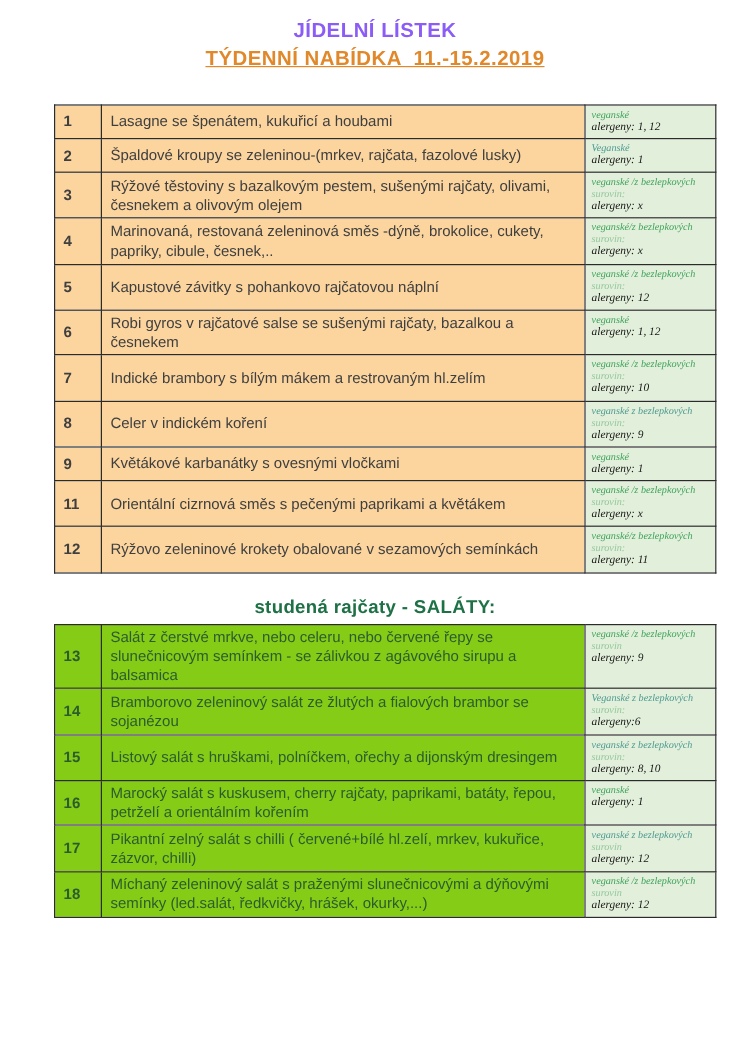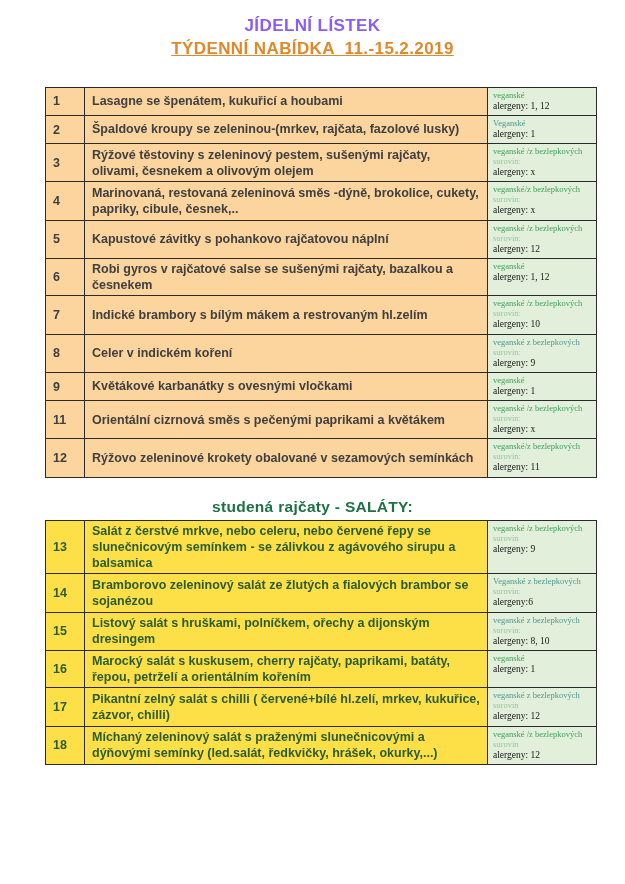--- a/index.html
+++ b/index.html
@@ -22,28 +22,28 @@
     border-collapse:collapse;table-layout:fixed;
     width:521px;margin:27px 0 0 45px;
   }
   table.menu td{border:1.5px solid #2b2b2b;overflow:hidden}
   td.num{
     width:31px;padding:2px 0 2px 7px;vertical-align:middle;
     font-weight:700;font-size:12.5px;color:#3f3f3f;
   }
   td.dish{
     width:388px;padding:2px 7px;vertical-align:middle;
-    font-weight:700;font-size:12.5px;color:#3f3f3f;line-height:1.3;
+    font-weight:400;font-size:12.5px;color:#3f3f3f;line-height:1.3;
   }
   td.badge{
     width:99px;background:#e2efda;padding:2px 4px 3px 5px;vertical-align:top;
-    font-family:"Liberation Serif", serif;line-height:1.18;
+    font-family:"Liberation Serif", serif;line-height:1.18;font-style:italic;
   }
   table.hot td.num, table.hot td.dish{background:#fbd49e}
-  table.salads td.num, table.salads td.dish{background:#fde047;color:#2c5c2e}
+  table.salads td.num, table.salads td.dish{background:#84cc16;color:#2c5c2e}
   .veg{font-size:8.5px}
   .tone-green{color:#3fa35c}
   .tone-teal{color:#4e9b93}
   .surovin{font-size:8.5px;color:#93c79e}
   .alerg{font-size:9.5px;color:#161616;margin-top:1px}
   .section-title{
     text-align:center;font-size:15.5px;font-weight:700;color:#1e7145;
     margin:20px 0 0 0;letter-spacing:.3px;
   }
   table.salads{margin-top:4px}
@@ -68,21 +68,21 @@
         <tr>
           <td class="num">2</td>
           <td class="dish">Špaldové kroupy se zeleninou-(mrkev, rajčata, fazolové lusky)</td>
           <td class="badge">
             <div class="veg tone-teal">Veganské</div>
             <div class="alerg">alergeny:  1</div>
           </td>
         </tr>
         <tr>
           <td class="num">3</td>
-          <td class="dish">Rýžové těstoviny s zeleninový pestem, sušenými rajčaty, olivami, česnekem a olivovým olejem</td>
+          <td class="dish">Rýžové těstoviny s bazalkovým pestem, sušenými rajčaty, olivami, česnekem a olivovým olejem</td>
           <td class="badge">
             <div class="veg tone-green">veganské /z bezlepkových</div>
             <div class="surovin">surovin:</div>
             <div class="alerg">alergeny: x</div>
           </td>
         </tr>
         <tr>
           <td class="num">4</td>
           <td class="dish">Marinovaná, restovaná zeleninová směs -dýně, brokolice, cukety, papriky, cibule, česnek,..</td>
           <td class="badge">

